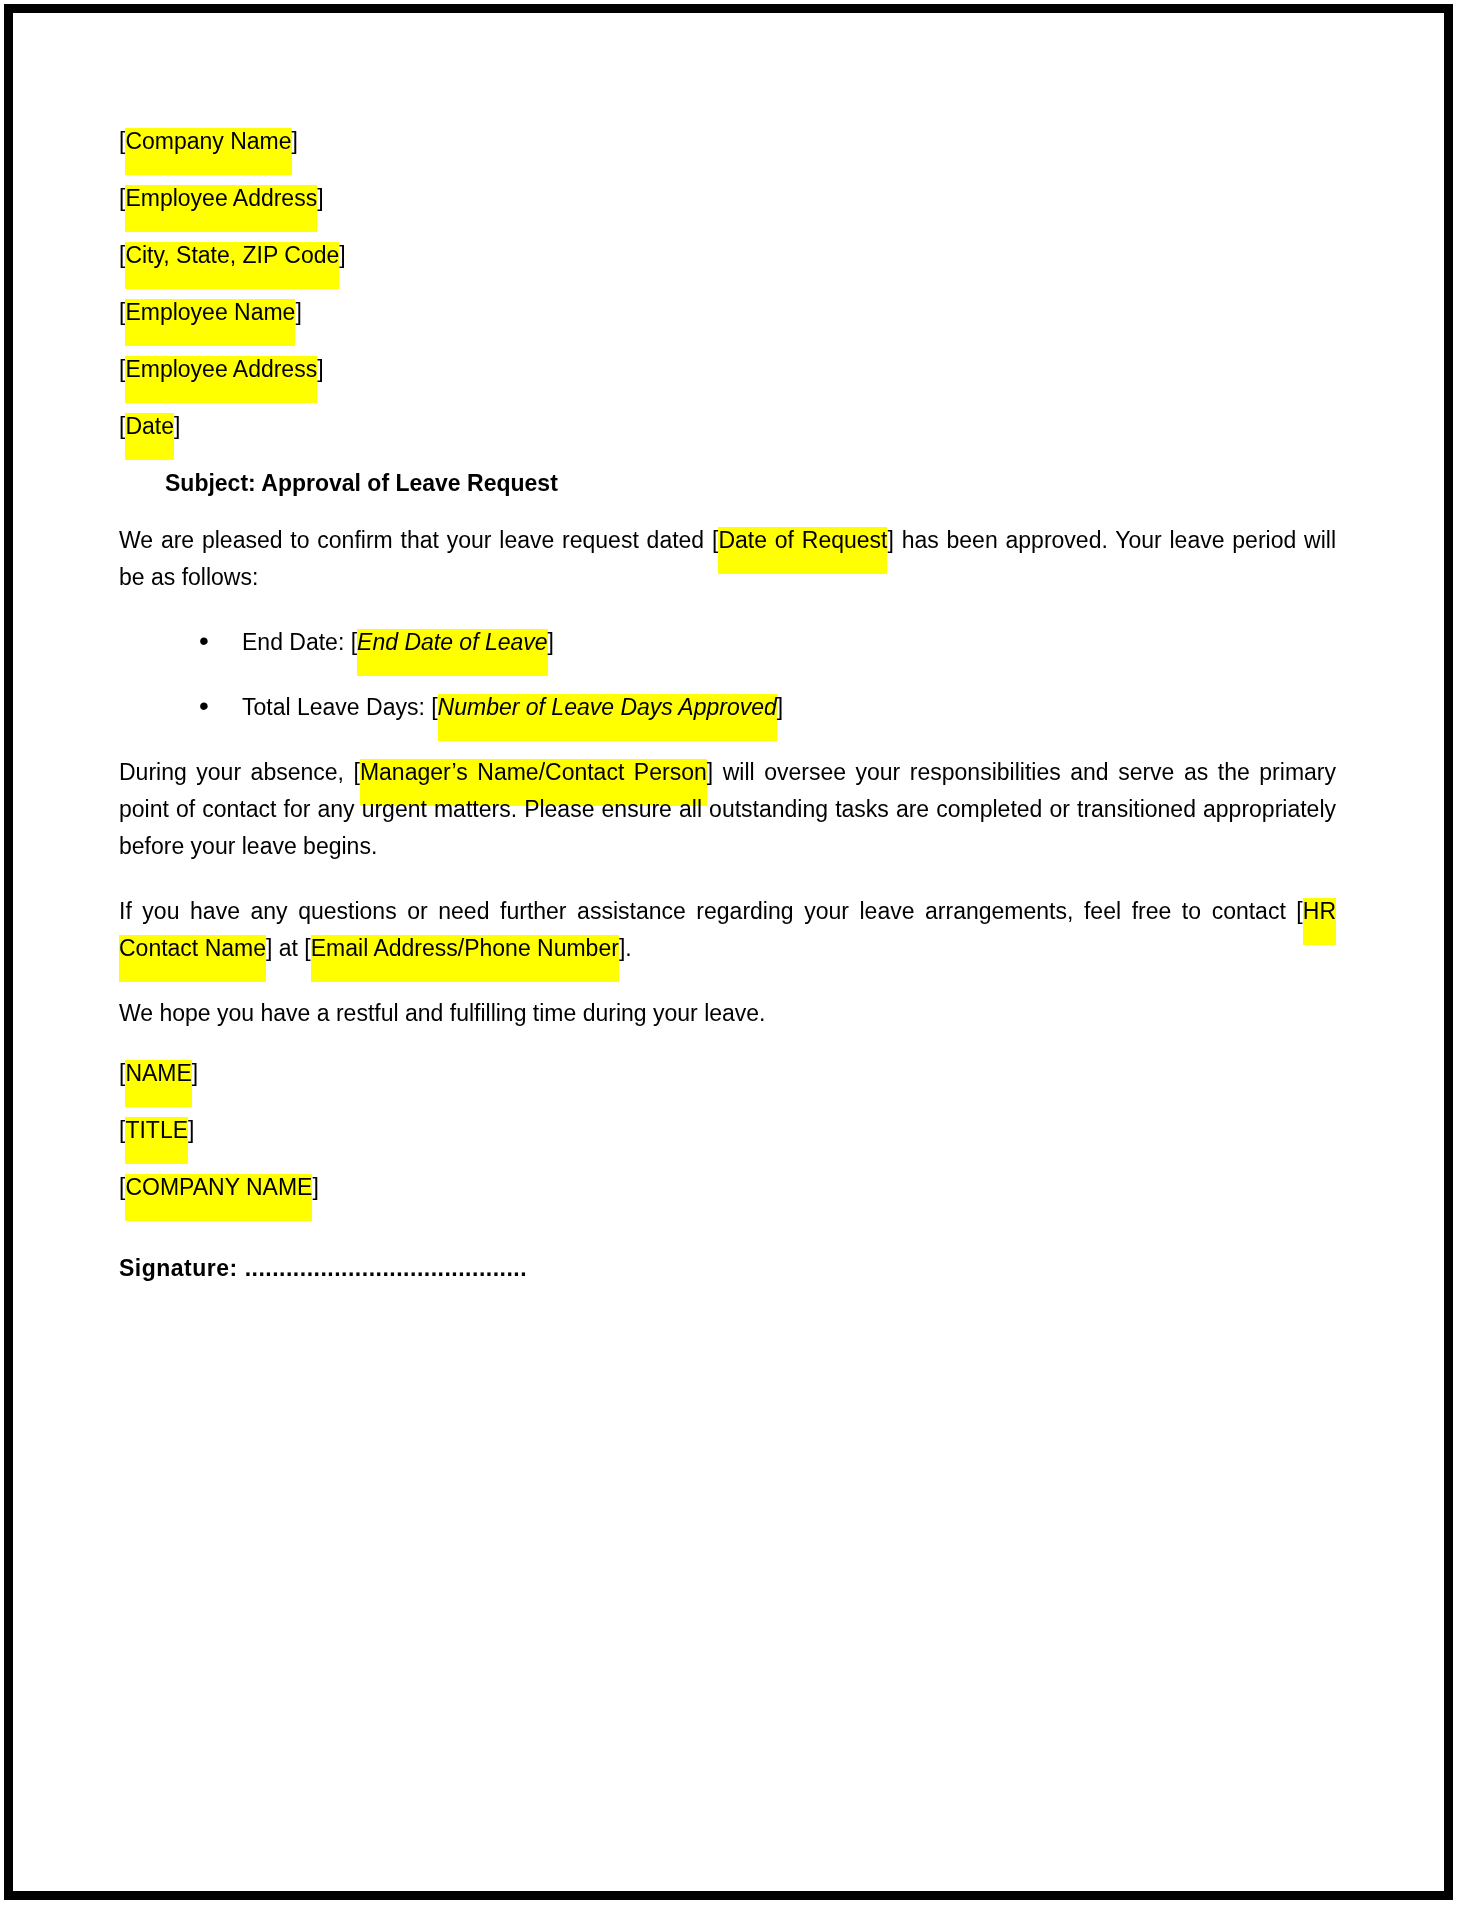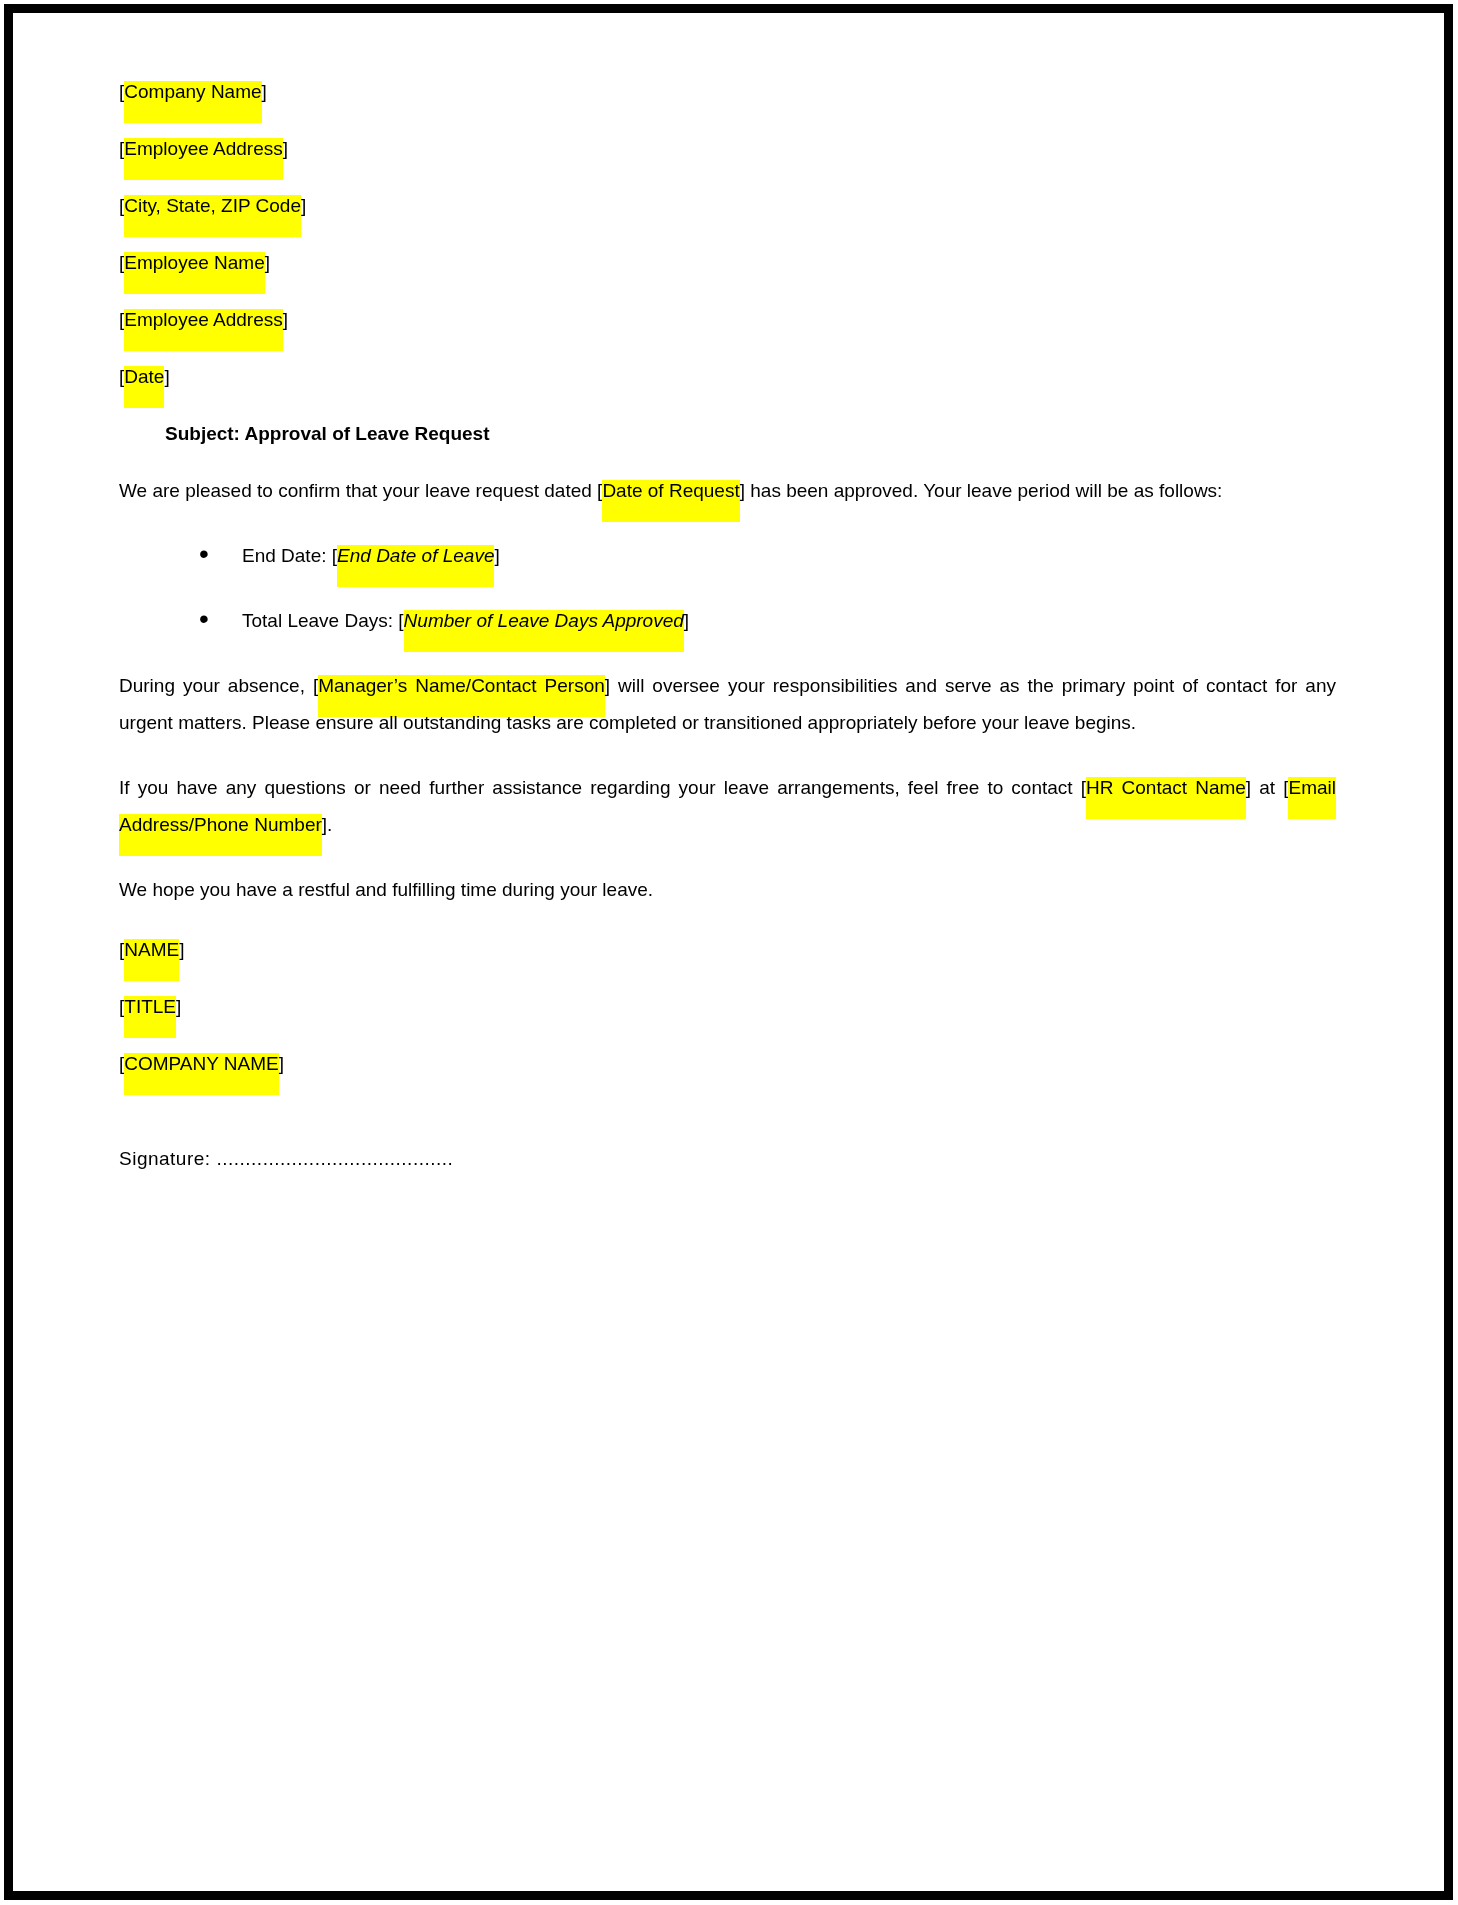--- a/index.html
+++ b/index.html
@@ -23,23 +23,23 @@
     bottom: 5px;
     border: 9px solid #000000;
     background: #ffffff;
     box-sizing: border-box;
   }
   .content {
     position: absolute;
     left: 13px;
     top: 13px;
     width: 1217px;
-    padding: 60px 0 0 106px;
+    padding: 110px 0 0 106px;
     color: #000000;
-    font-size: 19px;
+    font-size: 23px;
   }
   
   .hl {
     background: #ffff00;
     box-shadow: 0 21px 0 0 #ffff00;
   }
   .hl-italic {
     font-style: italic;
   }
   p { margin: 0; }
@@ -79,22 +79,23 @@
     left: 80px;
     top: -2px;
     font-size: 28px;
   }
   .closing {
     line-height: 37px;
     margin-bottom: 23px;
   }
   .signature {
     line-height: 37px;
-    margin-top: 58px;
+    margin-top: 44px;
     letter-spacing: 0.5px;
+    font-weight: bold;
   }
 </style>
 </head>
 <body>
 
 <div class="viewport">
   <div class="page-border"></div>
 
   <div class="content">
 

